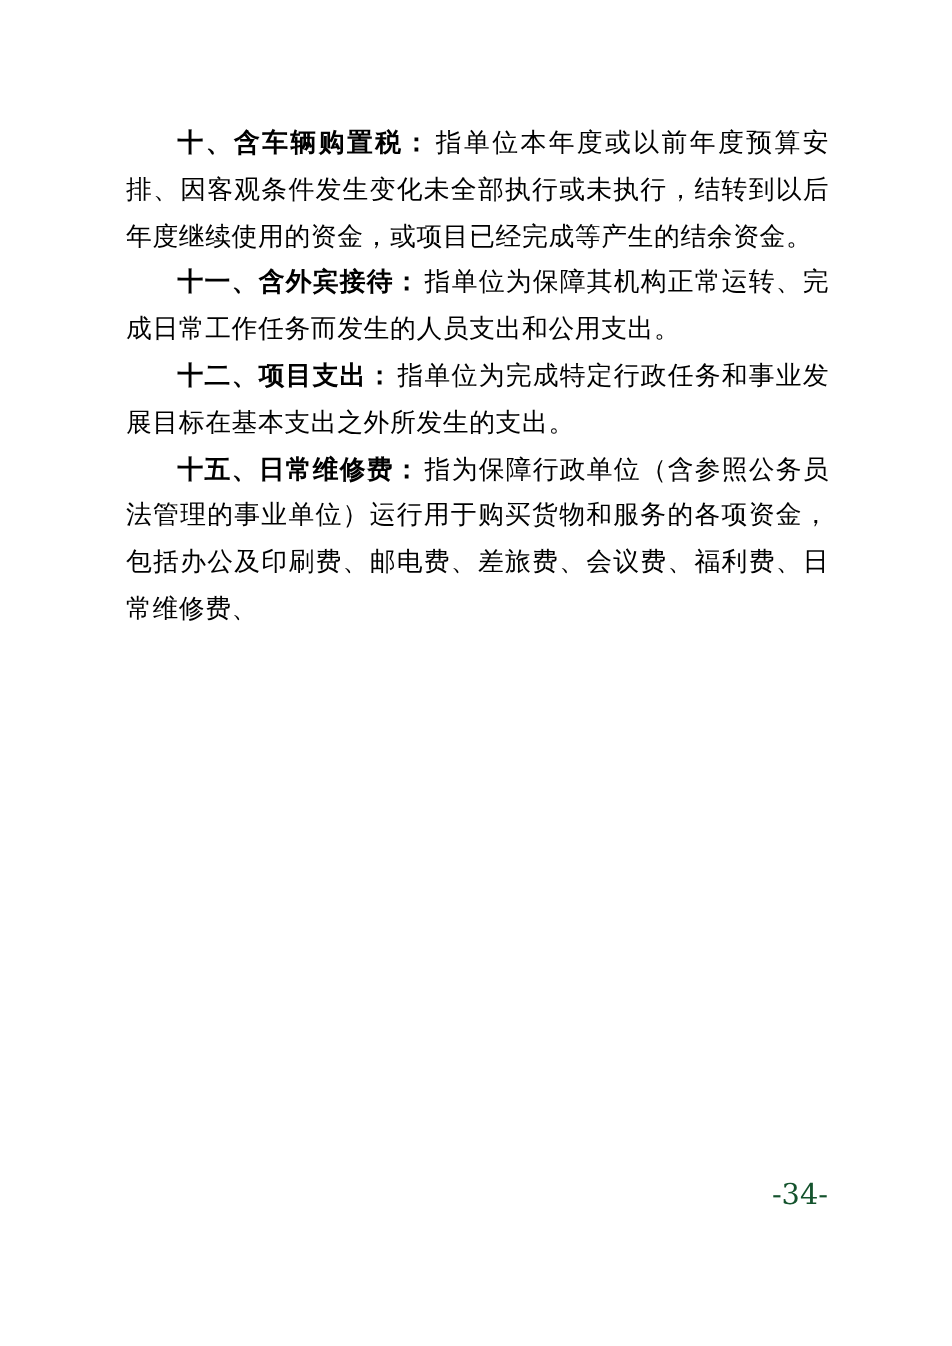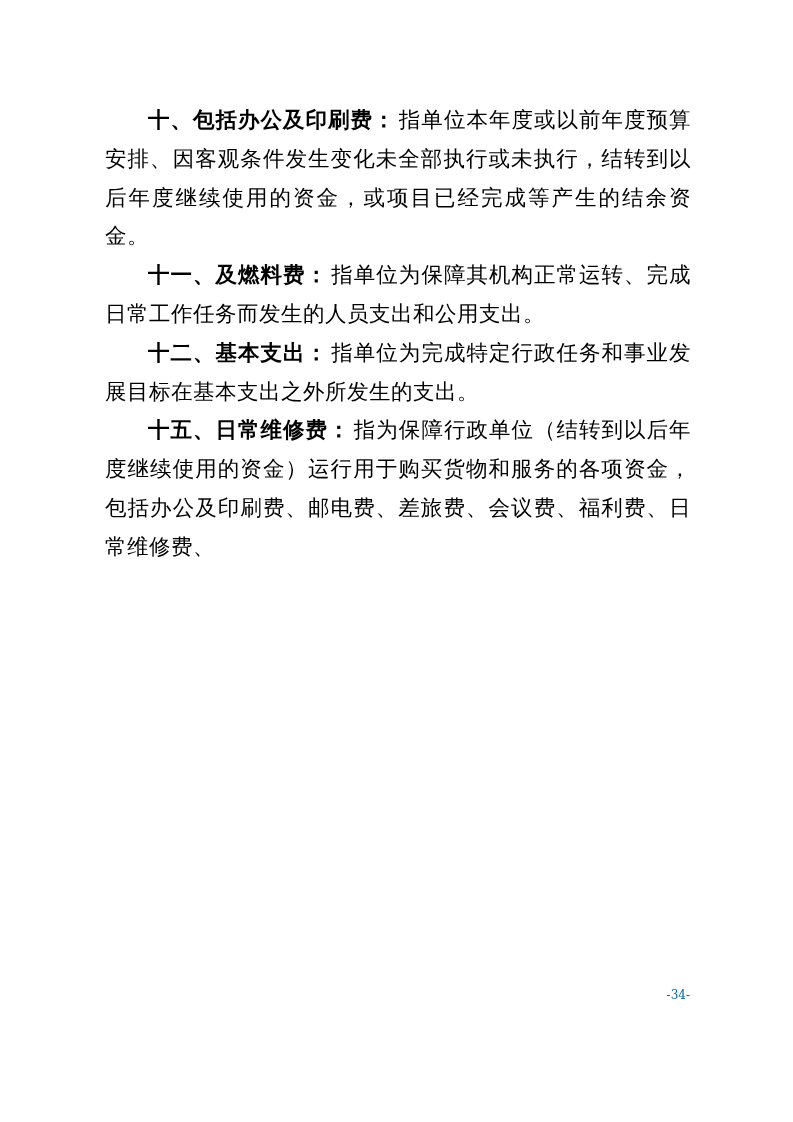--- a/index.html
+++ b/index.html
@@ -40,38 +40,38 @@
     word-break: break-all;
   }
   .term {
     font-weight: 700;
     margin-right: 0.15em;
   }
   .page-number {
     position: absolute;
     right: 103px;
     top: 984px;
-    font-size: 12px;
+    font-size: 24px;
     line-height: 22px;
     font-family: "DejaVu Serif", "Liberation Serif", serif;
-    color: #0369a1;
+    color: #14532d;
   }
 </style>
 </head>
 <body>
 
 <div class="page">
   <div class="content">
 
-    <p class="para"><strong class="term">十、包括办公及印刷费：</strong><span>指单位本年度或以前年度预算安排、因客观条件发生变化未全部执行或未执行，结转到以后年度继续使用的资金，或项目已经完成等产生的结余资金。</span></p>
+    <p class="para"><strong class="term">十、含车辆购置税：</strong><span>指单位本年度或以前年度预算安排、因客观条件发生变化未全部执行或未执行，结转到以后年度继续使用的资金，或项目已经完成等产生的结余资金。</span></p>
 
-    <p class="para"><strong class="term">十一、及燃料费：</strong><span>指单位为保障其机构正常运转、完成日常工作任务而发生的人员支出和公用支出。</span></p>
+    <p class="para"><strong class="term">十一、含外宾接待：</strong><span>指单位为保障其机构正常运转、完成日常工作任务而发生的人员支出和公用支出。</span></p>
 
-    <p class="para"><strong class="term">十二、基本支出：</strong><span>指单位为完成特定行政任务和事业发展目标在基本支出之外所发生的支出。</span></p>
+    <p class="para"><strong class="term">十二、项目支出：</strong><span>指单位为完成特定行政任务和事业发展目标在基本支出之外所发生的支出。</span></p>
 
 
 
-    <p class="para"><strong class="term">十五、日常维修费：</strong><span>指为保障行政单位（结转到以后年度继续使用的资金）运行用于购买货物和服务的各项资金，包括办公及印刷费、邮电费、差旅费、会议费、福利费、日常维修费、</span></p>
+    <p class="para"><strong class="term">十五、日常维修费：</strong><span>指为保障行政单位（含参照公务员法管理的事业单位）运行用于购买货物和服务的各项资金，包括办公及印刷费、邮电费、差旅费、会议费、福利费、日常维修费、</span></p>
 
   </div>
 
   <div class="page-number">-34-</div>
 </div>
 
 </body></html>

